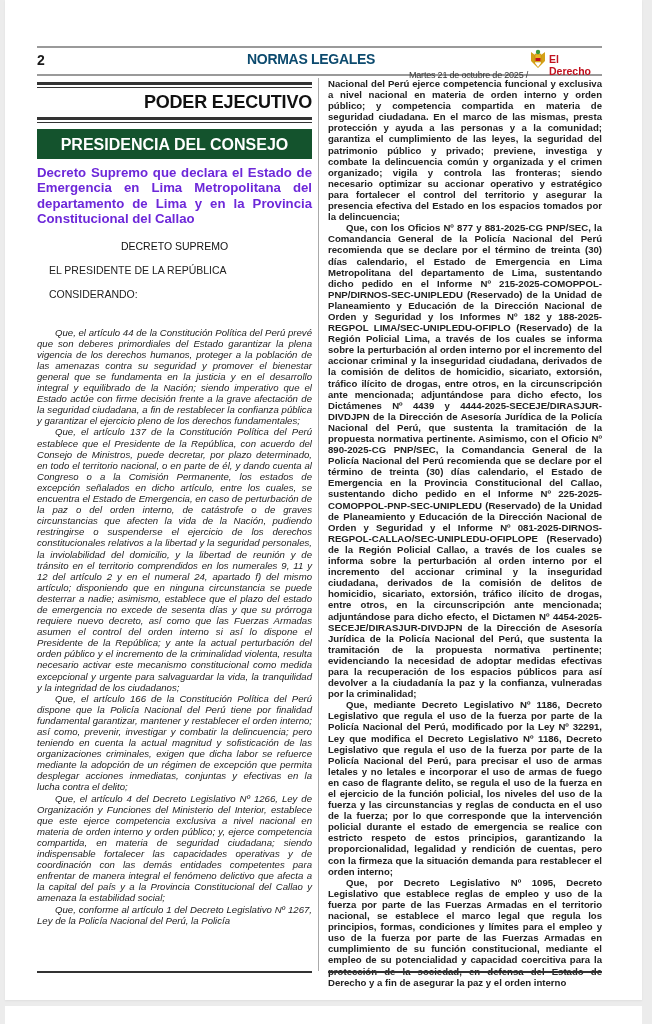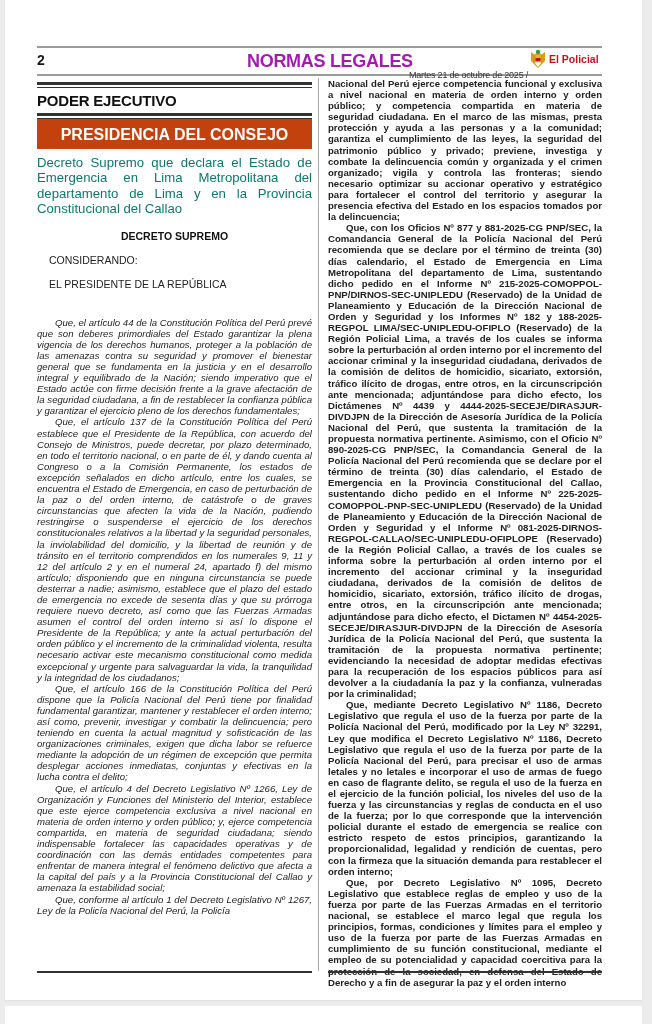--- a/index.html
+++ b/index.html
@@ -15,36 +15,36 @@
     position: absolute; left: 5px; top: 0; width: 637px; height: 1000px;
     background: #ffffff;
     box-shadow: 0 1px 2px rgba(0,0,0,0.06);
   }
   .page2 { position:absolute; left:5px; top:1006px; width:637px; height:30px; background:#ffffff; }
   .masthead {
     position: absolute; left: 37px; top: 46px; width: 565px; height: 26px;
     border-top: 2px solid #9a9a9a; border-bottom: 2px solid #9a9a9a;
   }
   .pageno { position:absolute; left:0; top:4px; font-weight:bold; font-size:14px; color:#1a1a1a; }
-  .section-title { position:absolute; left: 210px; top: 3px; font-weight:bold; font-size:18px; color:#a21caf; letter-spacing:-0.3px; }
+  .section-title { position:absolute; left: 210px; top: 3px; font-weight:bold; font-size:14px; color:#0c4a6e; letter-spacing:-0.3px; }
   .dateline { position:absolute; left: 372px; top: 22px; font-size: 9px; color:#333; letter-spacing:-0.2px; }
   .crest { position:absolute; left: 493px; top: 1px; width: 16px; height: 20px; }
   .brand { position:absolute; left: 512px; top: 5px; font-weight:bold; font-size:10.5px; color:#c1121f; }
   .col { position:absolute; top: 82px; }
   .col-left { left: 37px; width: 275px; }
   .col-right { left: 328px; width: 274px; top: 78px; font-weight: bold; }
   .divider { position:absolute; left: 318px; top: 78px; width: 1px; height: 893px; background:#aaa; }
   .rule-double { border-top: 3px solid #333; height: 2px; border-bottom: 1px solid #333; }
-  .poder { text-align:left; font-weight:bold; font-size:15px; color:#111; margin: 4px 0 4px; letter-spacing:-0.2px; }
+  .poder { text-align:right; font-weight:bold; font-size:18px; color:#111; margin: 4px 0 4px; letter-spacing:-0.2px; }
   .banner {
-    background:#c2410c; color:#ffffff; text-align:center;
-    font-weight:bold; font-size:16px; line-height:23px; padding: 4px 0 3px; 
+    background:#14532d; color:#ffffff; text-align:center;
+    font-weight:bold; font-size:16px; line-height:23px; padding: 4px 0 3px; margin-top:6px;
   }
-  .decree-title { font-weight:normal; font-size:13.2px; line-height:15.4px; color:#0f766e; text-align:justify; margin-top:6px; }
-  .decree-num { text-align:center; font-weight:bold; font-size:10.5px; line-height:12px; margin-top:13px; color:#111; }
+  .decree-title { font-weight:bold; font-size:13.2px; line-height:15.4px; color:#6d28d9; text-align:justify; margin-top:6px; }
+  .decree-num { text-align:center; font-weight:normal; font-size:10.5px; line-height:12px; margin-top:13px; color:#111; }
   .caps { font-size:10.5px; margin-top:12px; padding-left:12px; color:#222; }
   .body-text { font-size:9.6px; line-height:11.1px; color:#222; text-align:justify; }
   .body-text p { margin:0; text-indent:18px; }
   .body-text p.cont { text-indent:0; }
   .left-body { margin-top:27px;font-style:italic; }
   .bottom-rule { position:absolute; top: 971px; height: 2px; background:#333; }
 </style>
 </head>
 <body>
 
@@ -60,38 +60,38 @@
   <span class="section-title">NORMAS LEGALES</span>
   <span class="dateline">Martes 21 de octubre de 2025 /</span>
   <span class="crest">
     <svg width="16" height="20" viewBox="0 0 16 20">
       <path d="M1 3 L5 6 L5 14 L8 18 L11 14 L11 6 L15 3 L15 12 L8 19 L1 12 Z" fill="#d4a017"></path>
       <rect x="5" y="5" width="6" height="8" fill="#e8b624" stroke="#b8860b" stroke-width="0.5"></rect>
       <circle cx="8" cy="3" r="2.2" fill="#3a9a3a"></circle>
       <rect x="5.5" y="9" width="5" height="3" fill="#c1121f"></rect>
     </svg>
   </span>
-  <span class="brand">El Policial</span>
+  <span class="brand">El Derecho</span>
 </div>
 
 <div class="divider"></div>
 
 <div class="col col-left">
   <div class="rule-double"></div>
   <div class="poder">PODER EJECUTIVO</div>
   <div class="rule-double"></div>
   <div class="banner">
     <div>PRESIDENCIA DEL CONSEJO</div>
   </div>
   <div class="decree-title">Decreto Supremo que declara el Estado de Emergencia en Lima Metropolitana del departamento de Lima y en la Provincia Constitucional del Callao</div>
   <div class="decree-num">
     <div>DECRETO SUPREMO</div>
   </div>
+  <div class="caps">EL PRESIDENTE DE LA REPÚBLICA</div>
   <div class="caps">CONSIDERANDO:</div>
-  <div class="caps">EL PRESIDENTE DE LA REPÚBLICA</div>
   <div class="body-text left-body">
     <p>Que, el artículo 44 de la Constitución Política del Perú prevé que son deberes primordiales del Estado garantizar la plena vigencia de los derechos humanos, proteger a la población de las amenazas contra su seguridad y promover el bienestar general que se fundamenta en la justicia y en el desarrollo integral y equilibrado de la Nación; siendo imperativo que el Estado actúe con firme decisión frente a la grave afectación de la seguridad ciudadana, a fin de restablecer la confianza pública y garantizar el ejercicio pleno de los derechos fundamentales;</p>
     <p>Que, el artículo 137 de la Constitución Política del Perú establece que el Presidente de la República, con acuerdo del Consejo de Ministros, puede decretar, por plazo determinado, en todo el territorio nacional, o en parte de él, y dando cuenta al Congreso o a la Comisión Permanente, los estados de excepción señalados en dicho artículo, entre los cuales, se encuentra el Estado de Emergencia, en caso de perturbación de la paz o del orden interno, de catástrofe o de graves circunstancias que afecten la vida de la Nación, pudiendo restringirse o suspenderse el ejercicio de los derechos constitucionales relativos a la libertad y la seguridad personales, la inviolabilidad del domicilio, y la libertad de reunión y de tránsito en el territorio comprendidos en los numerales 9, 11 y 12 del artículo 2 y en el numeral 24, apartado f) del mismo artículo; disponiendo que en ninguna circunstancia se puede desterrar a nadie; asimismo, establece que el plazo del estado de emergencia no excede de sesenta días y que su prórroga requiere nuevo decreto, así como que las Fuerzas Armadas asumen el control del orden interno si así lo dispone el Presidente de la República; y ante la actual perturbación del orden público y el incremento de la criminalidad violenta, resulta necesario activar este mecanismo constitucional como medida excepcional y urgente para salvaguardar la vida, la tranquilidad y la integridad de los ciudadanos;</p>
     <p>Que, el artículo 166 de la Constitución Política del Perú dispone que la Policía Nacional del Perú tiene por finalidad fundamental garantizar, mantener y restablecer el orden interno; así como, prevenir, investigar y combatir la delincuencia; pero teniendo en cuenta la actual magnitud y sofisticación de las organizaciones criminales, exigen que dicha labor se refuerce mediante la adopción de un régimen de excepción que permita desplegar acciones inmediatas, conjuntas y efectivas en la lucha contra el delito;</p>
     <p>Que, el artículo 4 del Decreto Legislativo Nº 1266, Ley de Organización y Funciones del Ministerio del Interior, establece que este ejerce competencia exclusiva a nivel nacional en materia de orden interno y orden público; y, ejerce competencia compartida, en materia de seguridad ciudadana; siendo indispensable fortalecer las capacidades operativas y de coordinación con las demás entidades competentes para enfrentar de manera integral el fenómeno delictivo que afecta a la capital del país y a la Provincia Constitucional del Callao y amenaza la estabilidad social;</p>
     <p>Que, conforme al artículo 1 del Decreto Legislativo Nº 1267, Ley de la Policía Nacional del Perú, la Policía</p>
   </div>
 </div>
 
 <div class="col col-right">

